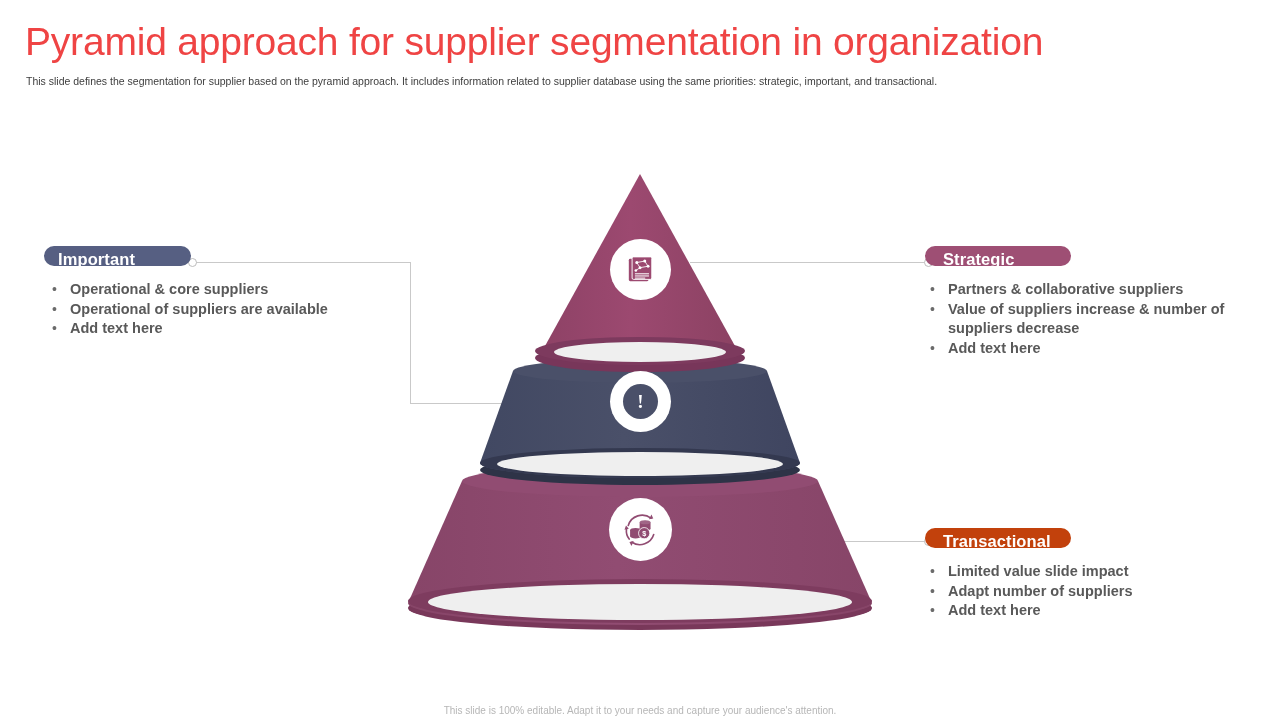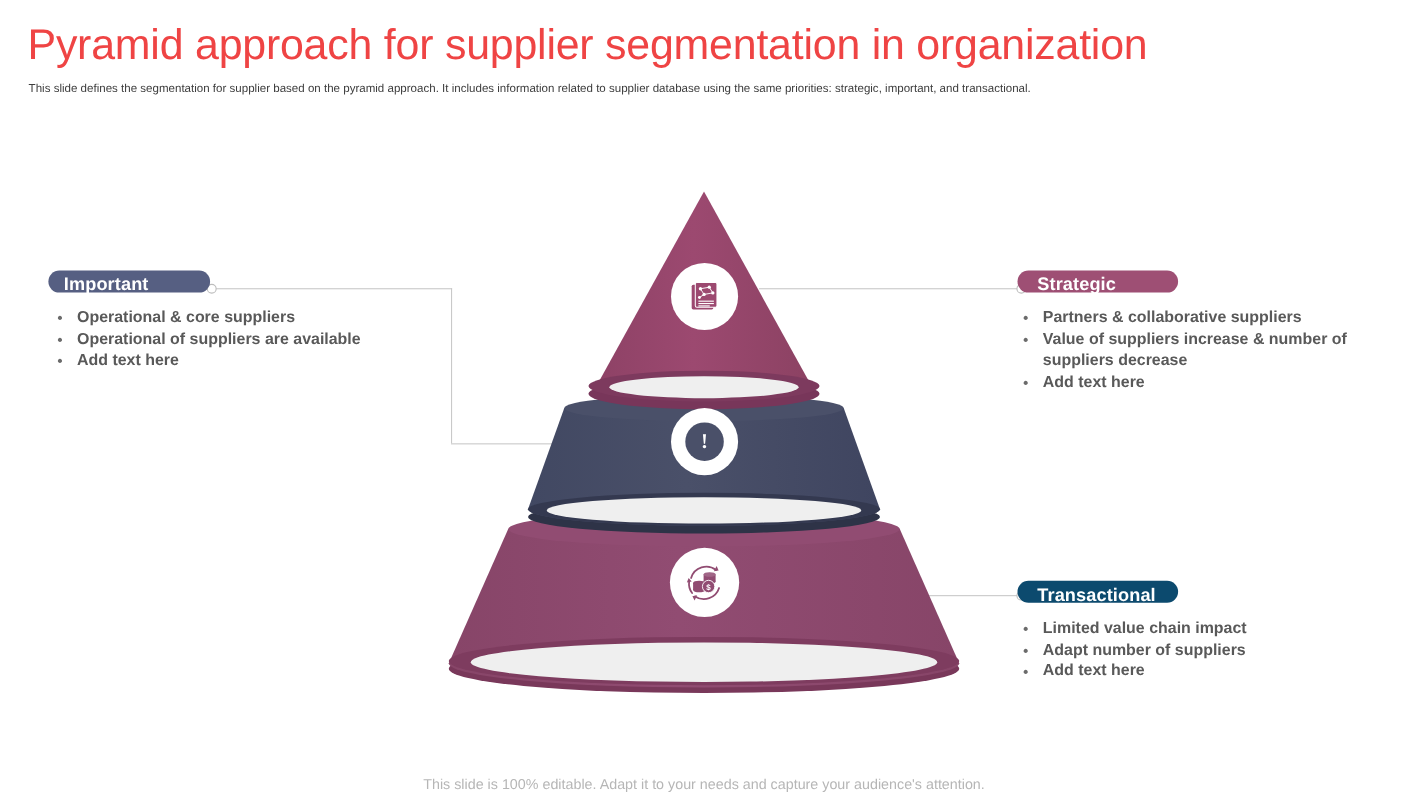--- a/index.html
+++ b/index.html
@@ -82,21 +82,21 @@
     top: 246px;
     width: 146px;
     background: #9e4f74;
     text-align: left;
     padding-left: 18px;
   }
   #badge-transactional {
     left: 925px;
     top: 528px;
     width: 146px;
-    background: #0c4a6e;
+    background: #c2410c;
     text-align: left;
     padding-left: 18px;
   }
 
   
   .bullets {
     position: absolute;
     font-size: 14.5px;
     line-height: 19.5px;
     color: #595959;
@@ -156,21 +156,21 @@
     font-family: "Liberation Serif", serif;
   }
 
   
   #slide-footer {
     position: absolute;
     left: 0;
     top: 705px;
     width: 1280px;
     text-align: center;
-    font-size: 13px;
+    font-size: 10px;
     color: #b6b6b6;
   }
 </style>
 </head>
 <body>
 
 <div id="slide-title">Pyramid approach for supplier segmentation in organization</div>
 <div id="slide-subtitle">This slide defines the segmentation for supplier based on the pyramid approach. It includes information related to supplier database using the same priorities: strategic, important, and transactional.</div>
 
 <div>
@@ -315,21 +315,21 @@
   </div>
   <div class="row">
     <span class="dot">•</span>
     <span class="txt">Add text here</span>
   </div>
 </div>
 
 <div class="bullets" id="bullets-transactional">
   <div class="row">
     <span class="dot">•</span>
-    <span class="txt">Limited value  chain impact</span>
+    <span class="txt">Limited value  slide impact</span>
   </div>
   <div class="row">
     <span class="dot">•</span>
     <span class="txt">Adapt number  of suppliers</span>
   </div>
   <div class="row">
     <span class="dot">•</span>
     <span class="txt">Add text here</span>
   </div>
 </div>

